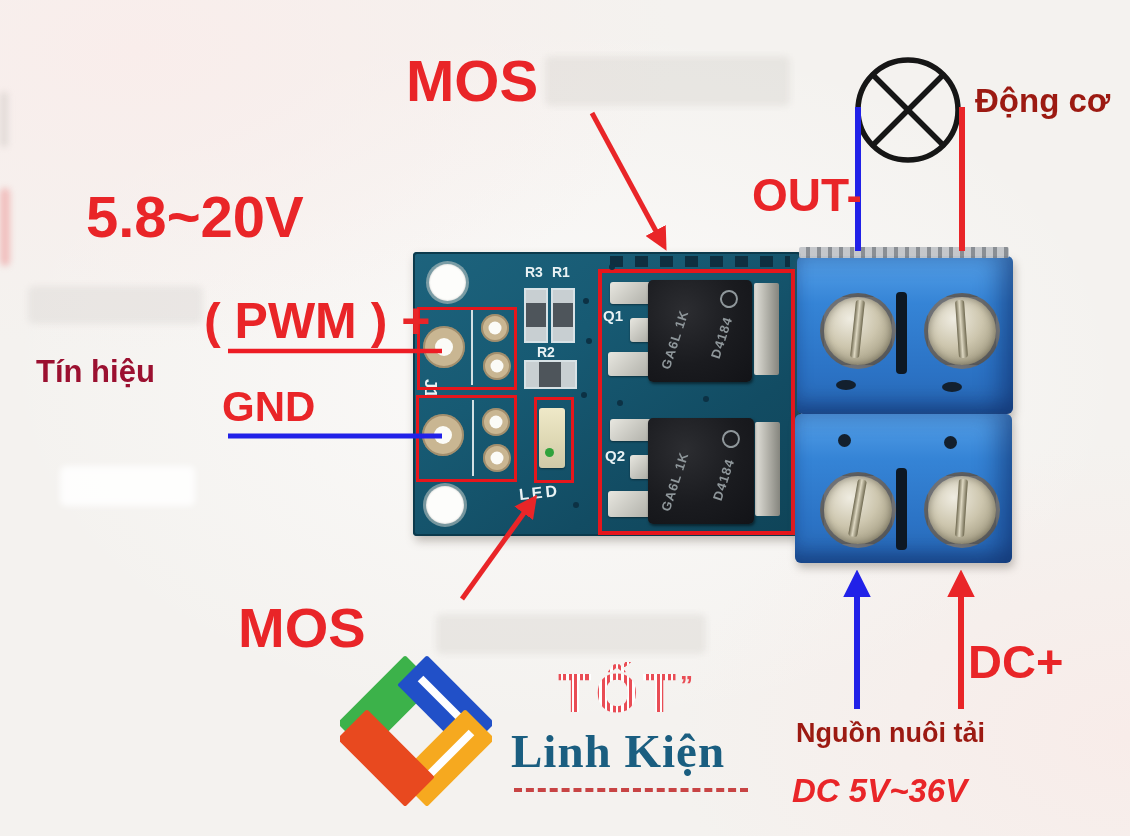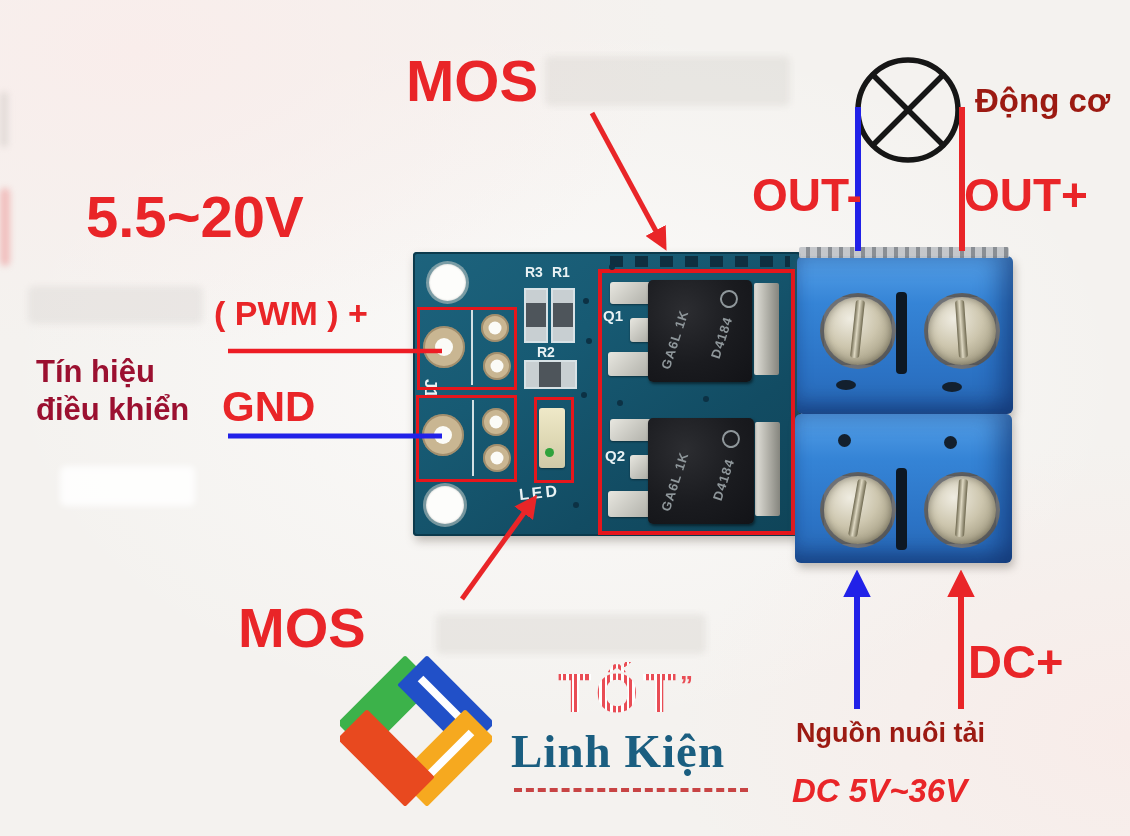--- a/index.html
+++ b/index.html
@@ -192,25 +192,23 @@
     <line x1="592" y1="113" x2="664" y2="246" stroke="#e92528" stroke-width="5" marker-end="url(#ah-red)"></line>
     <line x1="462" y1="599" x2="534" y2="499" stroke="#e92528" stroke-width="5" marker-end="url(#ah-red)"></line>
 
     <line x1="857" y1="709" x2="857" y2="576" stroke="#2121e8" stroke-width="6" marker-end="url(#ah-blue)"></line>
     <line x1="961" y1="709" x2="961" y2="576" stroke="#e92528" stroke-width="6" marker-end="url(#ah-red)"></line>
   </svg>
 
   <div class="lbl red" style="left:406px;top:52px;font-size:58px;z-index:50;">MOS</div>
   <div class="lbl red" style="left:752px;top:172px;font-size:46px;z-index:50;">OUT-</div>
   <div class="lbl darkred" style="left:975px;top:84px;font-size:33px;z-index:50;">Động cơ</div>
-  <div class="lbl red" style="left:964px;top:172px;font-size:46px;z-index:50;">OUT+</div>
-  <div class="lbl red" style="left:86px;top:188px;font-size:58px;z-index:50;">5.5~20V</div>
-  <div class="lbl red" style="left:214px;top:296px;font-size:34px;z-index:50;">( PWM ) +</div>
+  <div class="lbl red" style="left:86px;top:188px;font-size:58px;z-index:50;">5.8~20V</div>
+  <div class="lbl red" style="left:204px;top:296px;font-size:50px;z-index:50;">( PWM ) +</div>
   <div class="lbl maroon" style="left:36px;top:356px;font-size:31px;z-index:50;">Tín hiệu</div>
-  <div class="lbl maroon" style="left:36px;top:394px;font-size:31px;z-index:50;">điều khiển</div>
   <div class="lbl red" style="left:222px;top:386px;font-size:42px;z-index:50;">GND</div>
   <div class="lbl red" style="left:238px;top:600px;font-size:56px;z-index:50;">MOS</div>
   <div class="lbl red" style="left:968px;top:638px;font-size:47px;z-index:50;">DC+</div>
   <div class="lbl darkred" style="left:796px;top:720px;font-size:27px;z-index:50;">Nguồn nuôi tải</div>
   <div class="lbl red" style="left:792px;top:774px;font-size:33px;z-index:50;font-style:italic;">DC 5V~36V</div>
 
   <svg class="abs" style="left:340px;top:652px;z-index:30;" width="152" height="156" viewBox="0 0 152 156">
     <rect x="-48" y="-21" width="96" height="42" rx="2" transform="translate(46,52) rotate(-45)" fill="#3cb24a"></rect>
     <rect x="-48" y="-21" width="96" height="42" rx="2" transform="translate(106,52) rotate(45)" fill="#2150c8"></rect>
     <rect x="-36" y="-4" width="72" height="8" transform="translate(106,52) rotate(45)" fill="#ffffff"></rect>

